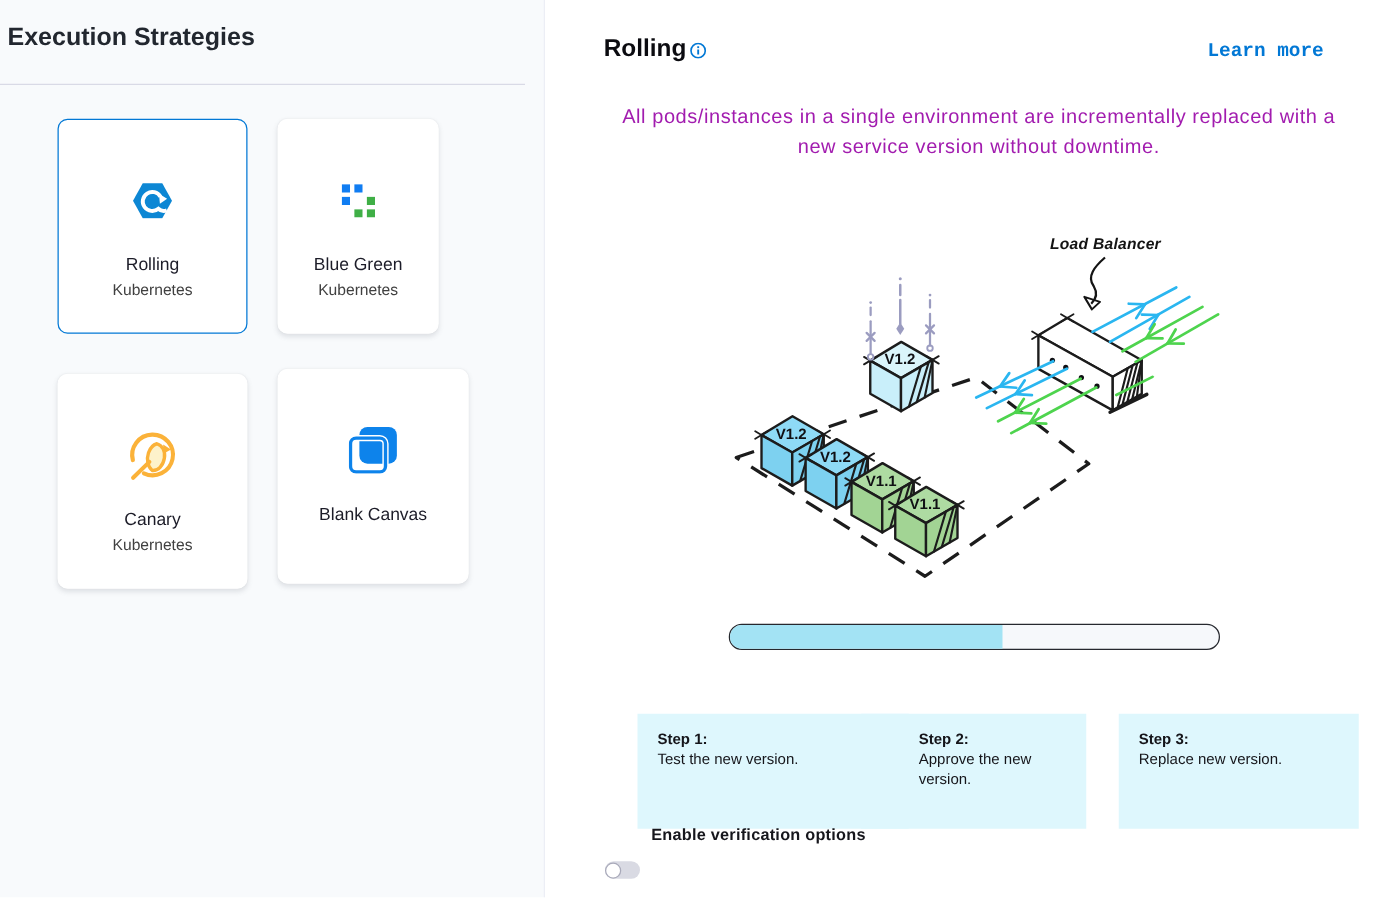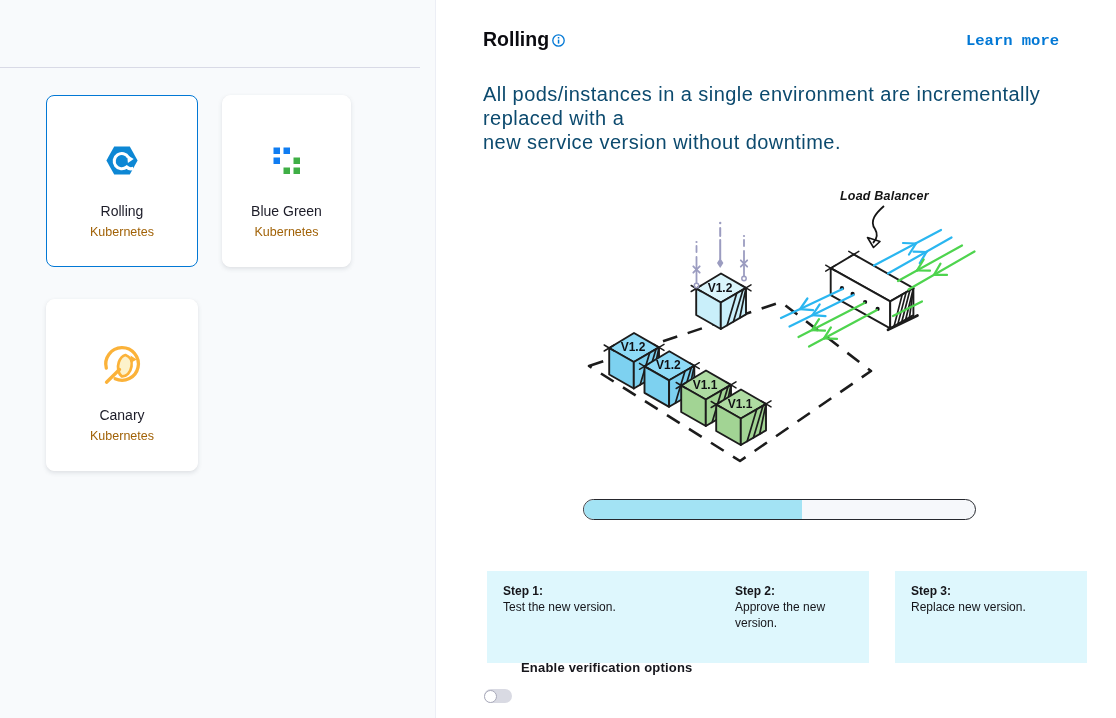--- a/index.html
+++ b/index.html
@@ -13,48 +13,49 @@
   .hdiv { position:absolute; left:0; top:67px; width:420px; height:1px; background:#d9dae6; }
   .card {
     position:absolute; width:152px; height:172px; background:#ffffff; border-radius:8px;
     border:1px solid #fff;
     box-shadow:0 2px 4px rgba(96,97,112,0.16), 0 0 1px rgba(40,41,61,0.04);
     text-align:center;
   }
   .card.sel { border:1.4px solid #0278d5; box-shadow:none; }
   .card .ic { position:absolute; left:0; right:0; top:35px; height:58px; display:flex; align-items:center; justify-content:center; }
   .card .t { position:absolute; left:0; right:0; top:107px; font-size:14px; color:#1c1c28; }
-  .card .s { position:absolute; left:0; right:0; top:129px; font-size:12.5px; color:#a16207; }
+  .card .s { position:absolute; left:0; right:0; top:129px; font-size:12.5px; color:#404040; }
   .c1 { left:46px; top:95px; }
   .c2 { left:222px; top:95px; width:129px; }
   .c3 { left:46px; top:299px; }
   .c4 { left:222px; top:295px; width:153px; }
 
   .rtitle { position:absolute; left:483px; top:28px; font-size:19.5px; font-weight:700; color:#0b0b10; }
   .info { position:absolute; left:552px; top:34px; }
   .learn { position:absolute; right:57px; top:32px; white-space:nowrap; font-size:15.5px; font-weight:700; color:#0278d5;font-family:Liberation Mono, monospace; }
-  .desc { position:absolute; left:483px; top:82px; width:600px; font-size:20px; letter-spacing:0.45px; line-height:24px; color:#0c4a6e; }
+  .desc { position:absolute; left:483px; top:82px; width:600px; font-size:16px; letter-spacing:0.45px; line-height:24px; color:#a21caf;text-align:center; }
 
   .pbar { position:absolute; left:583px; top:499px; width:393px; height:21px; border:1.6px solid #26282e; border-radius:11px; background:#f6f8fb; overflow:hidden; }
   .pfill { position:absolute; left:0; top:0; width:218px; height:21px; background:#a3e3f4; }
 
   .step { position:absolute; top:571px; height:92px; background:#def7fd; padding:12px 16px; font-size:12px; line-height:16px; color:#15151a; }
   .step b { font-weight:700; }
-  .s1 { left:487px; width:217px; }
+  .s1 { left:510px; width:217px; }
   .s2 { left:689px; width:180px;padding-left:46px; }
   .s3 { left:895px; width:192px; }
 
   .tog { position:absolute; left:484px; top:689px; width:28px; height:14px; border-radius:7.5px; background:#d9dae3; }
   .knob { position:absolute; left:0; top:0.5px; width:13px; height:13px; border-radius:50%; background:#ffffff; border:1px solid #a9aaba; }
   .toglabel { position:absolute; left:521px; top:660px; font-size:13px; letter-spacing:0.2px; font-weight:700; color:#16161c; }
   svg { display:block; }
 </style>
 </head>
 <body>
   <div class="left">
+    <h1>Execution Strategies</h1>
     <div class="hdiv"></div>
     <div class="card sel c1">
       <div class="ic">
         <svg width="32" height="29" viewBox="0 0 32 29">
         <path d="M8.2 0.5 L23.8 0.5 L31.6 14.5 L23.8 28.5 L8.2 28.5 L0.4 14.5 Z" fill="#0d87d4"></path>
         <path d="M22.4 11.4 A 7.6 7.6 0 1 0 20.7 21.0 C 22.6 22.8 25.2 23.2 27.4 22.3" fill="none" stroke="#ffffff" stroke-width="3.1"></path>
         <path d="M21.2 9.0 L27.7 12.9 L21.9 16.9 Z" fill="#ffffff"></path>
       </svg>
       </div>
       <div class="t">Rolling</div>
@@ -82,20 +83,30 @@
       <div class="ic">
         <svg width="40" height="41" viewBox="0 0 40 41">
         <path d="M 13.1 34.7 A 16.3 16.3 0 1 0 4.3 24.1" fill="none" stroke="#fbb239" stroke-width="3.3" stroke-linecap="round"></path>
         <path d="M 23.5 11 C 28 12.5, 30.5 17, 29.5 22.5 C 28.5 28.5, 24.5 32.8, 19.8 32.4 C 16.2 29.5, 15 23.5, 16.8 18.2 C 18 14.8, 20.5 11.8, 23.5 11 Z" fill="#fdf2cb" stroke="#fbb239" stroke-width="2.7" stroke-linejoin="round"></path>
         <path d="M 28.5 11.5 L 34.8 15.5 L 29 18.8 Z" fill="#fbb239"></path>
         <path d="M 17.5 25.5 L 4.5 38.2" stroke="#fbb239" stroke-width="3.3" stroke-linecap="round"></path>
       </svg>
       </div>
       <div class="t">Canary</div>
       <div class="s">Kubernetes</div>
+    </div>
+    <div class="card c4">
+      <div class="ic">
+        <svg width="39" height="38" viewBox="0 0 39 38">
+        <rect x="8.5" y="0.5" width="30" height="29.5" rx="6.5" fill="#0d83eb"></rect>
+        <rect x="1.4" y="9.5" width="28" height="27" rx="4.5" fill="none" stroke="#ffffff" stroke-width="5"></rect>
+        <rect x="1.4" y="9.5" width="28" height="27" rx="4.5" fill="none" stroke="#0d83eb" stroke-width="2.7"></rect>
+      </svg>
+      </div>
+      <div class="t">Blank Canvas</div>
     </div>
   </div>
 
   <div class="rtitle">Rolling</div>
   <div class="info">
     <svg width="13" height="13" viewBox="0 0 13 13">
     <circle cx="6.5" cy="6.5" r="5.7" fill="none" stroke="#0278d5" stroke-width="1.3"></circle>
     <rect x="5.8" y="5.6" width="1.5" height="4" fill="#0278d5"></rect>
     <rect x="5.8" y="3" width="1.5" height="1.5" fill="#0278d5"></rect>
   </svg>

